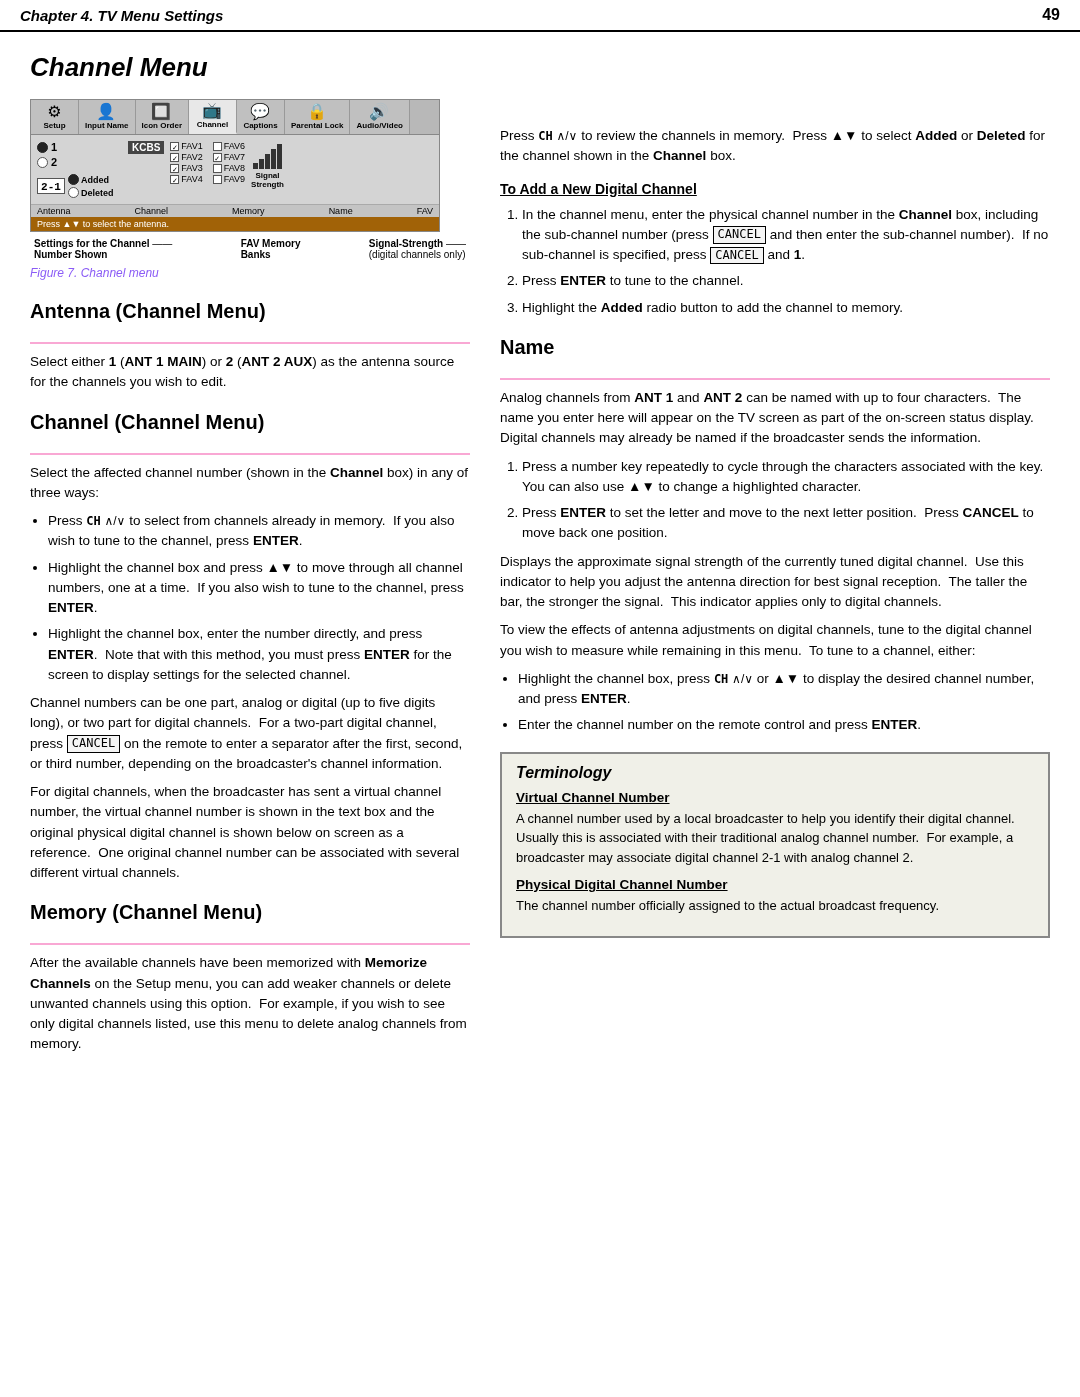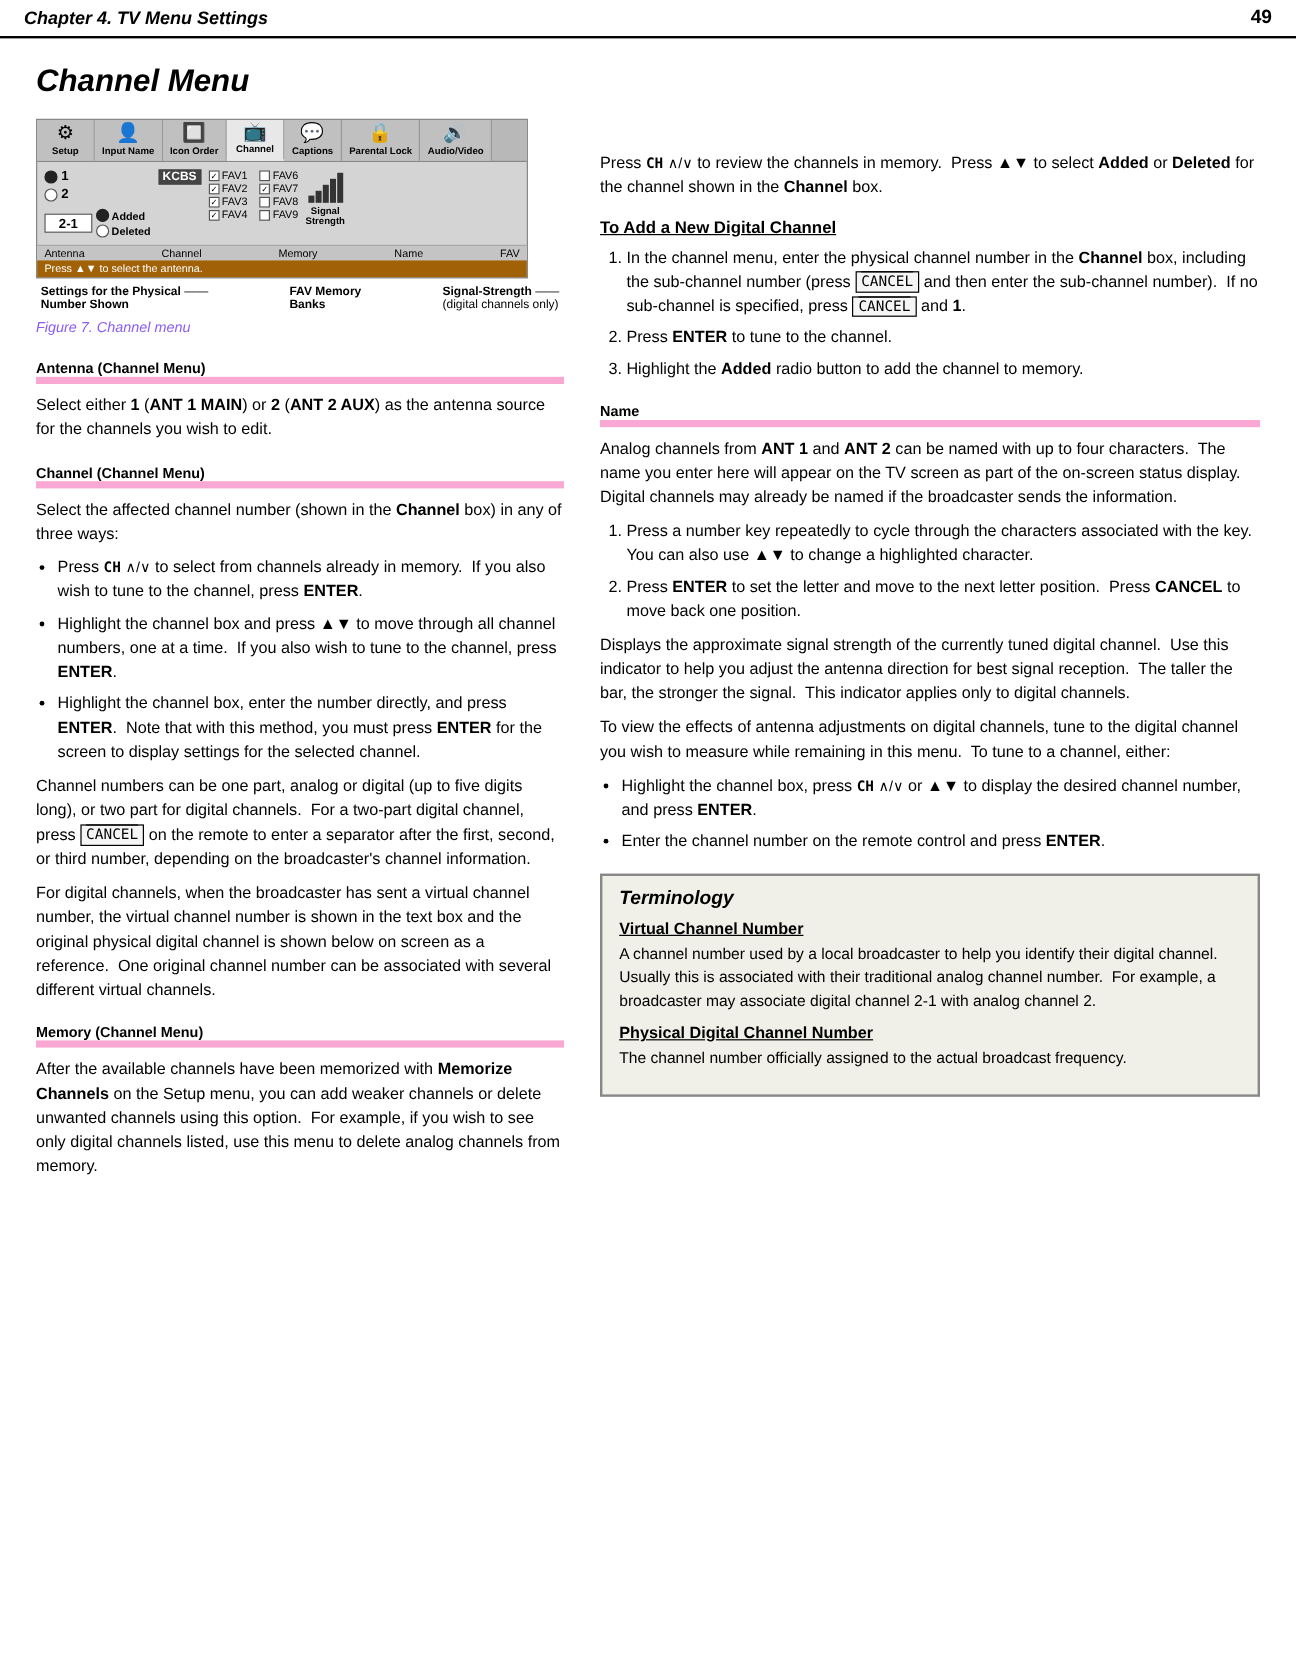--- a/index.html
+++ b/index.html
@@ -56,24 +56,24 @@
 
     .figure-caption {
       font-size: 12px;
       font-style: italic;
       color: #8b5cf6;
       margin-bottom: 14px;
       margin-top: 4px;
     }
 
     h2.section-heading {
-      font-size: 12px;
-      font-weight: bold;
-      border-bottom: 6px solid #f9a8d4;
-      padding-bottom: 0;
+      font-size: 20px;
+      font-weight: bold;
+      border-bottom: 2px solid #f9a8d4;
+      padding-bottom: 19px;
       margin-bottom: 8px;
       margin-top: 18px;
     }
 
     h2.section-heading:first-child {
       margin-top: 0;
     }
 
     p {
       font-size: 13.5px;
@@ -242,24 +242,25 @@
       align-items: center;
       gap: 3px;
       margin-top: 2px;
     }
 
     .ch-input {
       background: #fff;
       border: 1.5px solid #555;
       font-size: 11px;
       font-weight: bold;
-      width: 40px;
+      width: 28px;
       height: 16px;
       text-align: center;
       line-height: 16px;
+      font-family: Liberation Mono, monospace;
     }
 
     .added-deleted {
       display: flex;
       flex-direction: column;
       font-size: 9px;
       font-weight: bold;
       gap: 2px;
     }
 
@@ -508,21 +509,21 @@
         <span>FAV</span>
       </div>
 
       <div class="press-notice">
         Press ▲▼ to select the antenna.
       </div>
     </div>
 
     <div class="diagram-below">
       <div class="diag-item">
-        <span><strong>Settings for the Physical</strong> ——<br><strong>Number Shown</strong></span>
+        <span><strong>Settings for the Channel</strong> ——<br><strong>Number Shown</strong></span>
       </div>
       <div class="diag-item">
         <span><strong>FAV Memory</strong><br><strong>Banks</strong></span>
       </div>
       <div class="diag-item">
         <span><strong>Signal-Strength</strong> ——<br>(digital channels only)</span>
       </div>
     </div>
 
     <p class="figure-caption">Figure 7.  Channel menu</p>

